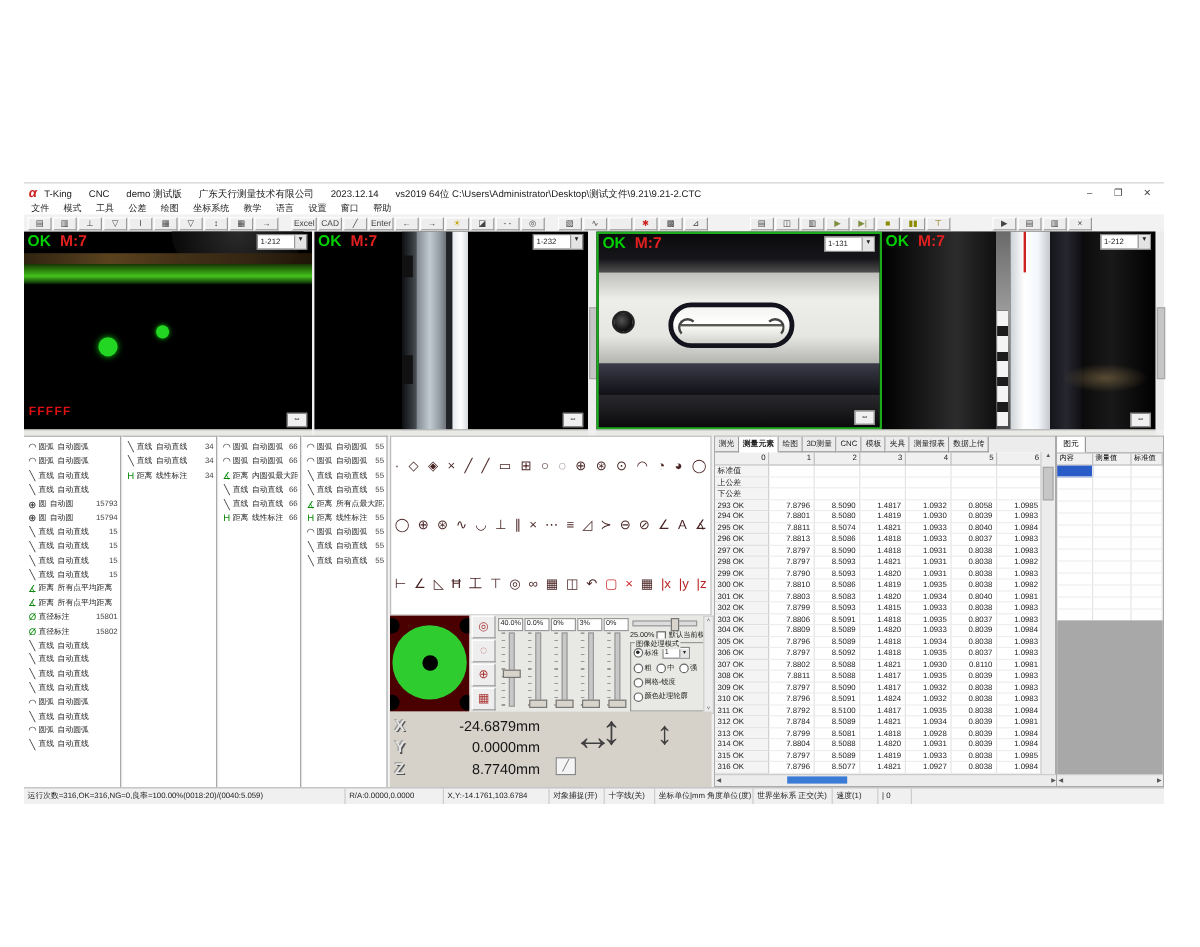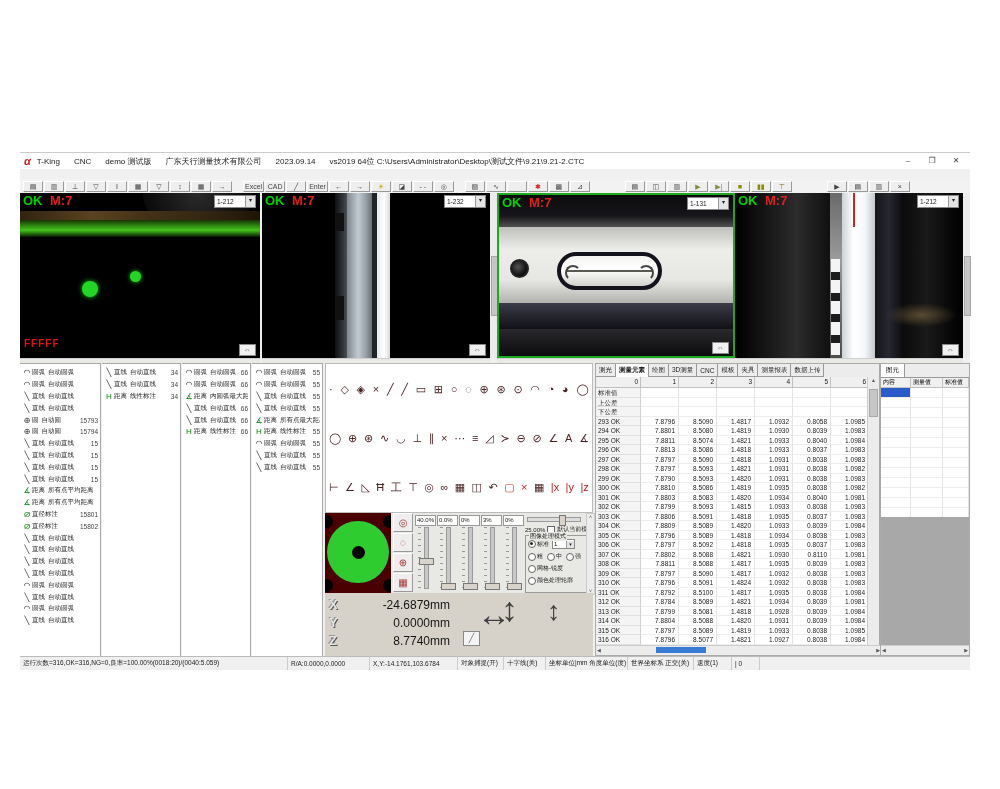--- a/index.html
+++ b/index.html
@@ -151,29 +151,42 @@
 
 <div id="page">
   <div class="win">
 
     <div class="titlebar">
       <span class="logo">α</span>
       <span>T-King</span>
       <span>CNC</span>
       <span>demo 测试版</span>
       <span>广东天行测量技术有限公司</span>
-      <span>2023.09.14</span>
+      <span>2023.12.14</span>
       <span>vs2019 64位  C:\Users\Administrator\Desktop\测试文件\9.21\9.21-2.CTC</span>
       <div class="wbtns">
         <div class="wbtn">–</div>
         <div class="wbtn">❐</div>
         <div class="wbtn">✕</div>
       </div>
     </div>
 
+    <div class="menubar">
+        <div>文件</div>
+        <div>模式</div>
+        <div>工具</div>
+        <div>公差</div>
+        <div>绘图</div>
+        <div>坐标系统</div>
+        <div>教学</div>
+        <div>语言</div>
+        <div>设置</div>
+        <div>窗口</div>
+        <div>帮助</div>
+      </div>
 
     <div class="toolbar">
         <div class="tb-btn">▤</div>
         <div class="tb-btn">▥</div>
         <div class="tb-btn">⊥</div>
         <div class="tb-btn">▽</div>
         <div class="tb-btn">I</div>
         <div class="tb-btn">▦</div>
         <div class="tb-btn">▽</div>
         <div class="tb-btn">↕</div>

